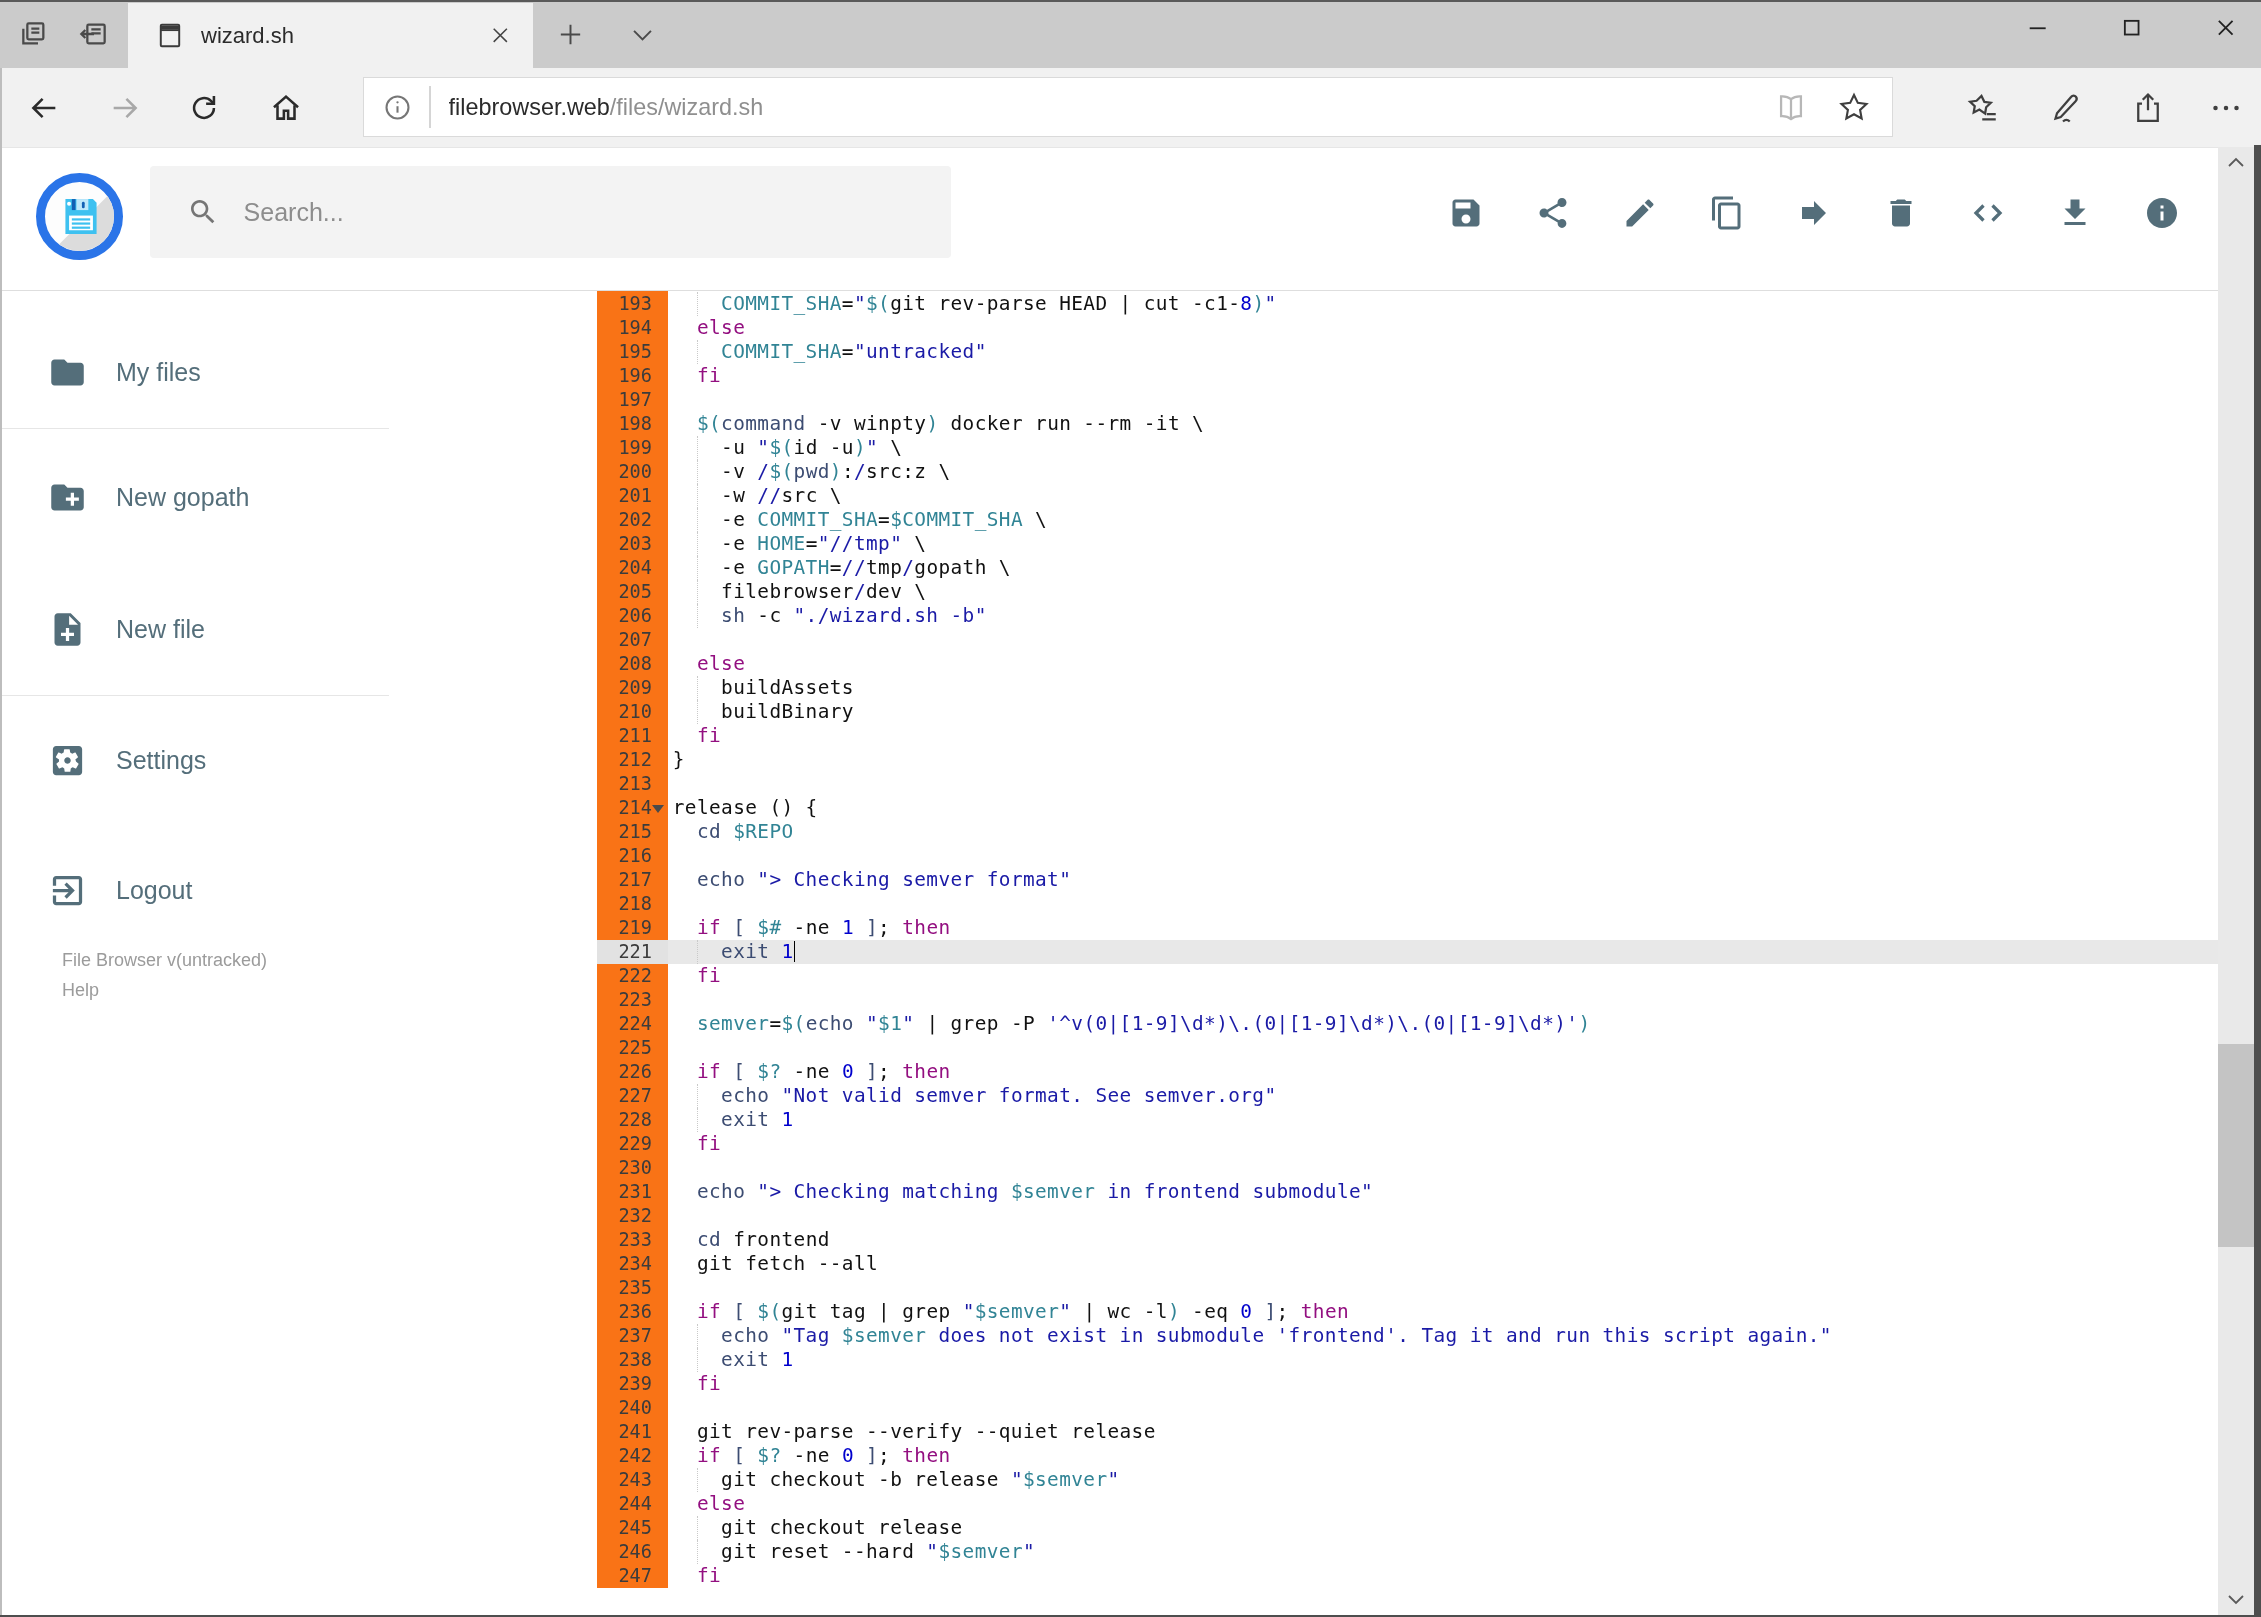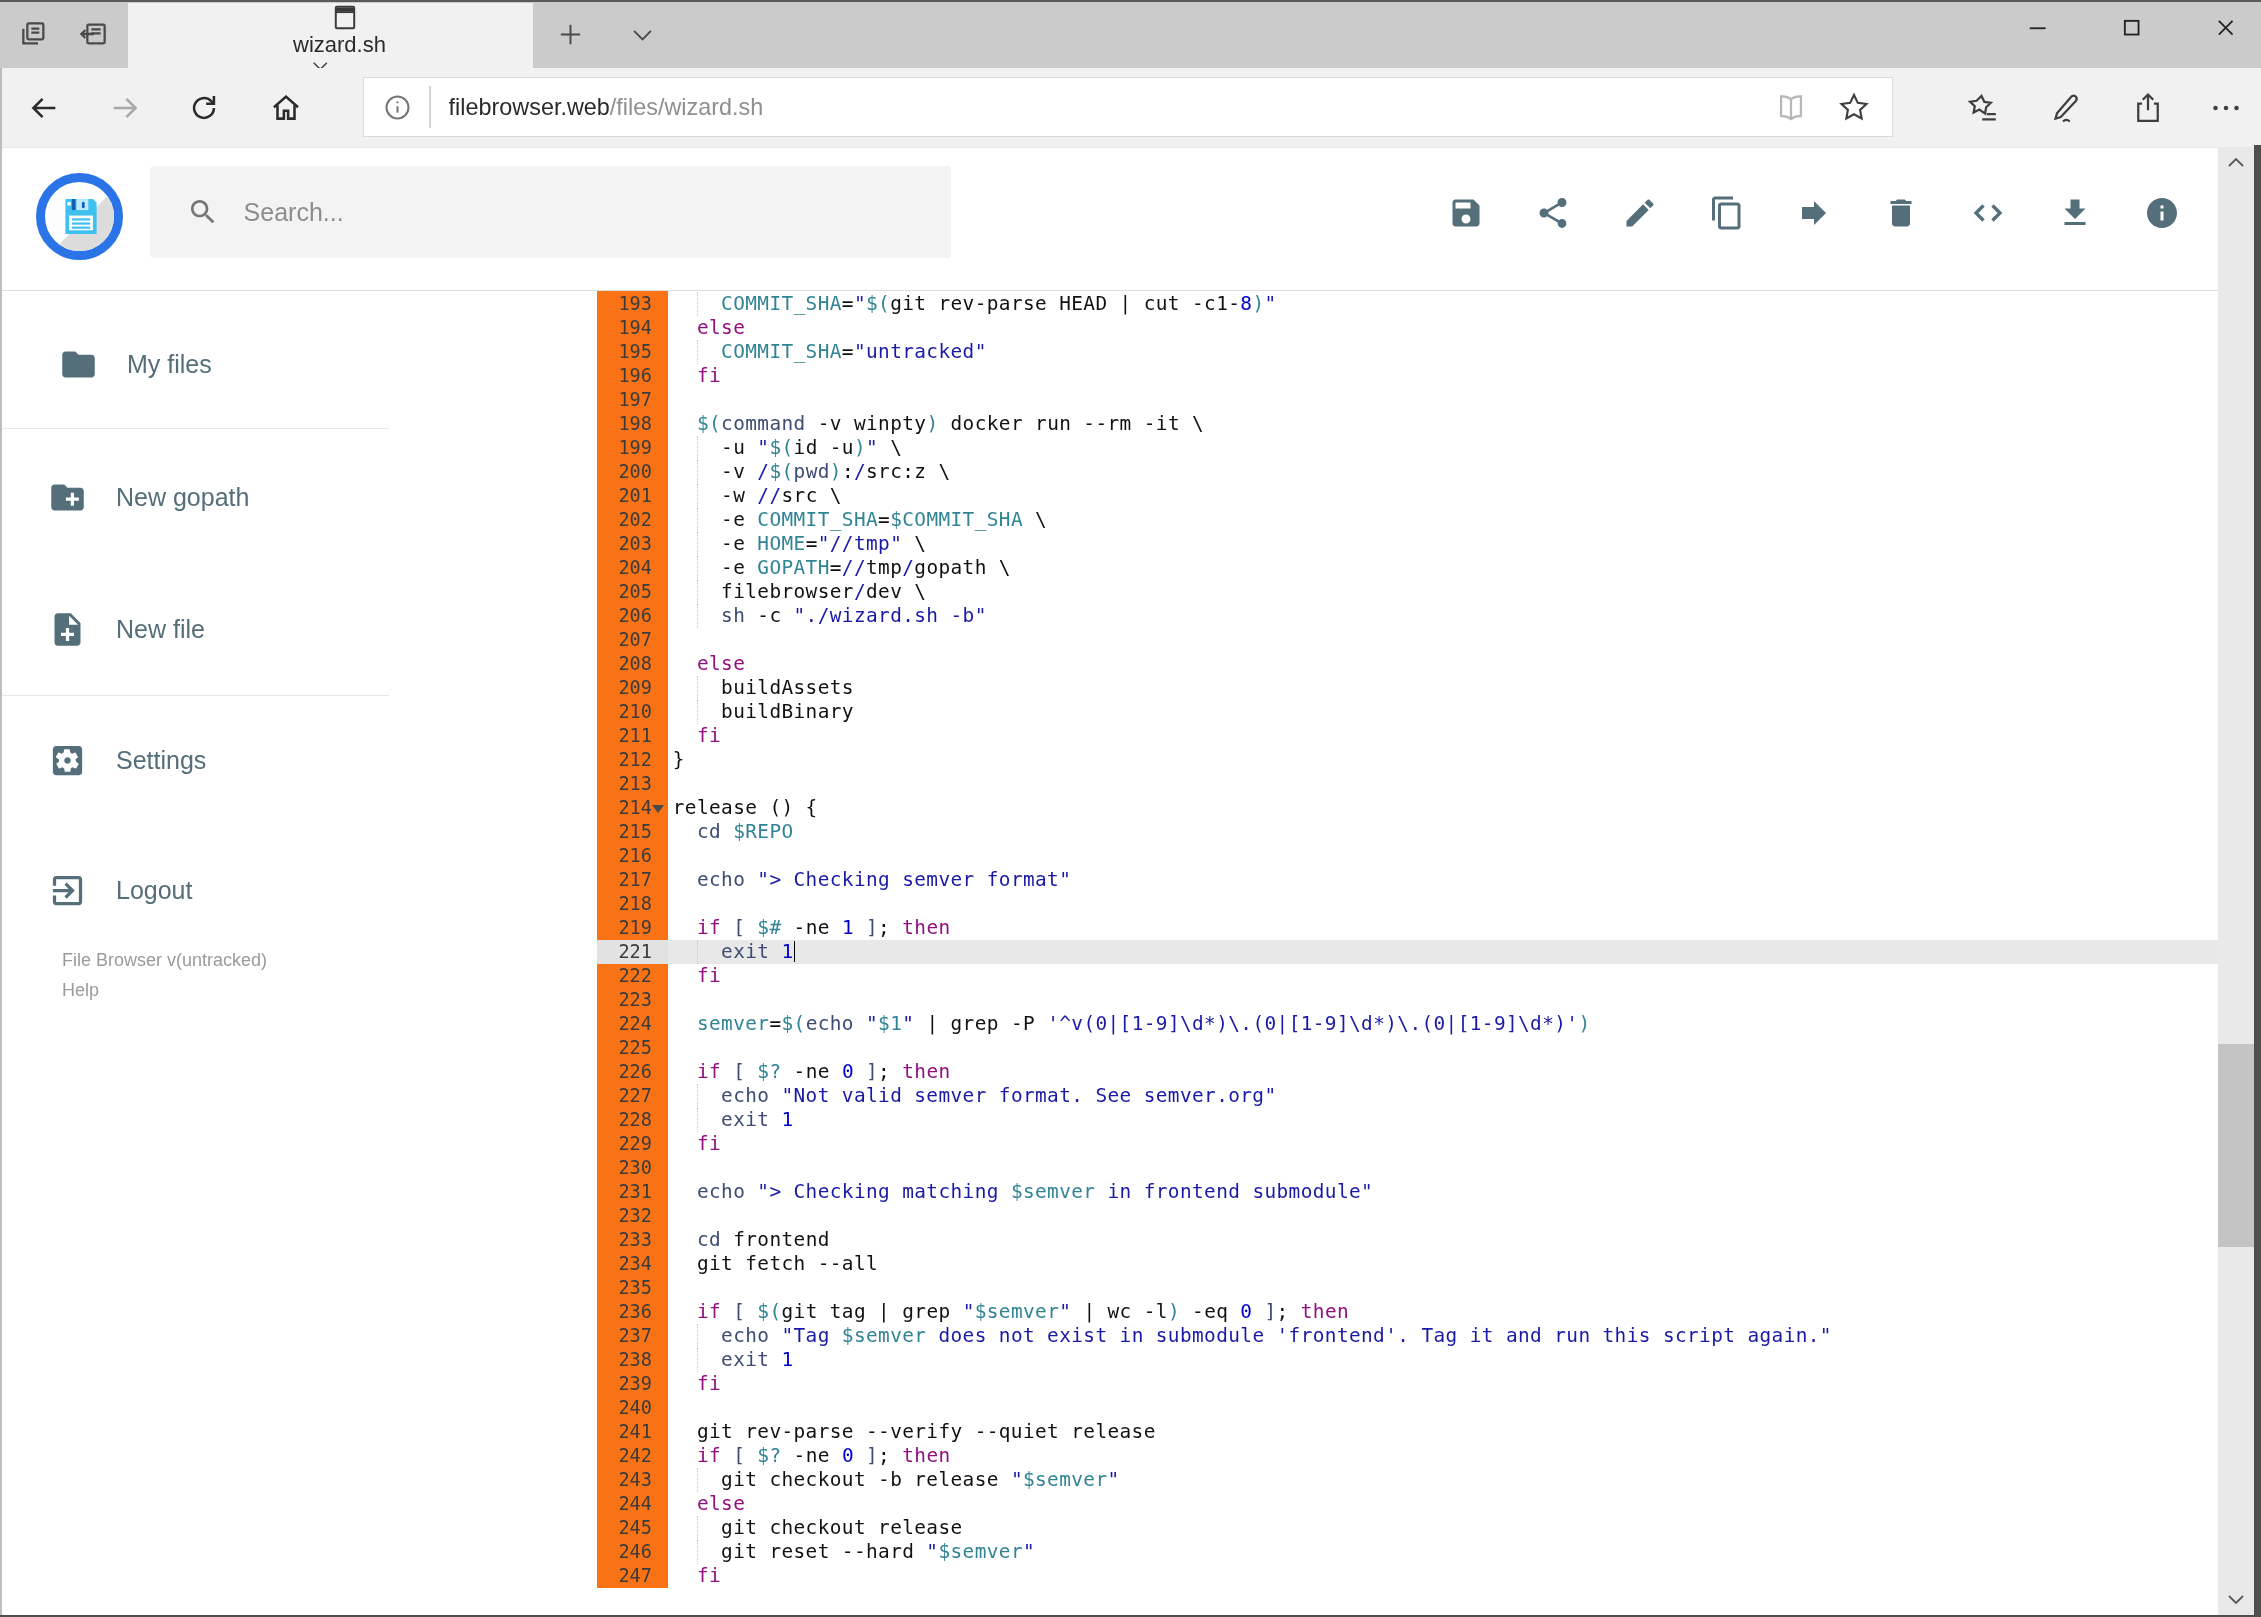--- a/index.html
+++ b/index.html
@@ -9,21 +9,21 @@
   
   .edge-top{position:absolute;top:0;left:0;right:0;height:2.4px;background:#5a5a5a;z-index:60;}
   .edge-right{position:absolute;top:145px;right:0;width:7.3px;bottom:0;background:#4e4e4e;z-index:60;}
   .edge-bottom{position:absolute;left:0;right:0;bottom:0;height:2.4px;background:#4e4e4e;z-index:60;}
   .edge-left{position:absolute;top:68px;left:0;width:1.6px;bottom:0;background:#bdbdbd;z-index:60;}
   
   #tabbar{position:absolute;top:0;left:0;right:0;height:68px;background:#cbcbcb;}
   .tb-btn{position:absolute;top:14.5px;width:39px;height:39px;display:flex;align-items:center;justify-content:center;color:#4a4a4a;}
   #btn-setaside-list{left:14.5px;}
   #btn-setaside{left:74px;}
-  #tab{position:absolute;left:128px;top:3.2px;width:405px;height:65px;background:#f1f1f1;display:flex;align-items:center;flex-direction:column;}
+  #tab{position:absolute;left:128px;top:3.2px;width:405px;height:65px;background:#f1f1f1;display:flex;align-items:center;}
   #tab .ticon{margin-left:29px;color:#3a3a3a;}
   #tab .ttitle{margin-left:18px;font-size:22px;color:#2b2b2b;flex:1;}
   #tab .tclose{margin-right:21px;color:#444;}
   #btn-newtab{left:551px;}
   #btn-tabpreview{left:623px;}
   #win-controls{position:absolute;right:16px;top:8px;display:flex;gap:55px;}
   #win-controls .wc{width:39px;height:39px;display:flex;align-items:center;justify-content:center;color:#222;}
   
   #navbar{position:absolute;top:68px;left:0;right:0;height:79px;background:#f1f1f1;border-bottom:0.8px solid #e6e6e6;}
   .nav-btn{position:absolute;top:20px;width:40px;height:40px;display:flex;align-items:center;justify-content:center;color:#2b2b2b;}
@@ -54,21 +54,21 @@
   #searchbox input{margin-left:22.6px;border:none;outline:none;background:transparent;font-size:25px;color:#333;width:565px;font-family:"Liberation Sans",sans-serif;}
   #searchbox input::placeholder{color:#8d8d8d;opacity:1;}
   #actions{position:absolute;right:81px;top:195px;display:flex;gap:51px;}
   #actions .abtn{width:36px;height:36px;color:var(--icon-color,#546e7a);}
   
   #sidebar{position:absolute;top:291px;left:0;width:597px;bottom:2.4px;background:#fff;}
   .sb-item{position:absolute;left:0;width:389px;height:105px;display:flex;align-items:center;cursor:pointer;}
   .sb-item .sbicon{margin-left:48px;width:39px;height:39px;color:var(--icon-color,#546e7a);}
   .sb-item .sblabel{margin-left:29px;font-size:25px;color:#546e7a;}
   .sb-div{position:absolute;left:0;width:389px;height:0.8px;background:#e6e6e6;}
-  #sb-myfiles{top:21px;padding-left:11px;} #sb-div1{top:137px;}
+  #sb-myfiles{top:29px;} #sb-div1{top:137px;}
   #sb-newfolder{top:154px;} #sb-newfile{top:286px;} #sb-div2{top:404px;}
   #sb-settings{top:417px;} #sb-logout{top:547px;}
   #sb-footer{position:absolute;left:62px;top:654px;font-size:18px;color:#9b9b9b;line-height:30px;}
   #sb-help{cursor:pointer;}
   
   #editor{position:absolute;top:291px;left:597px;right:43px;bottom:2.4px;overflow:hidden;background:#fff;
     font-family:"DejaVu Sans Mono",monospace;}
   .crow{display:flex;height:24px;}
   .crow.partial{margin-top:-22.6px;}
   .gut{position:relative;flex:0 0 71px;background:#f97316;text-align:right;box-sizing:border-box;padding-right:16px;

